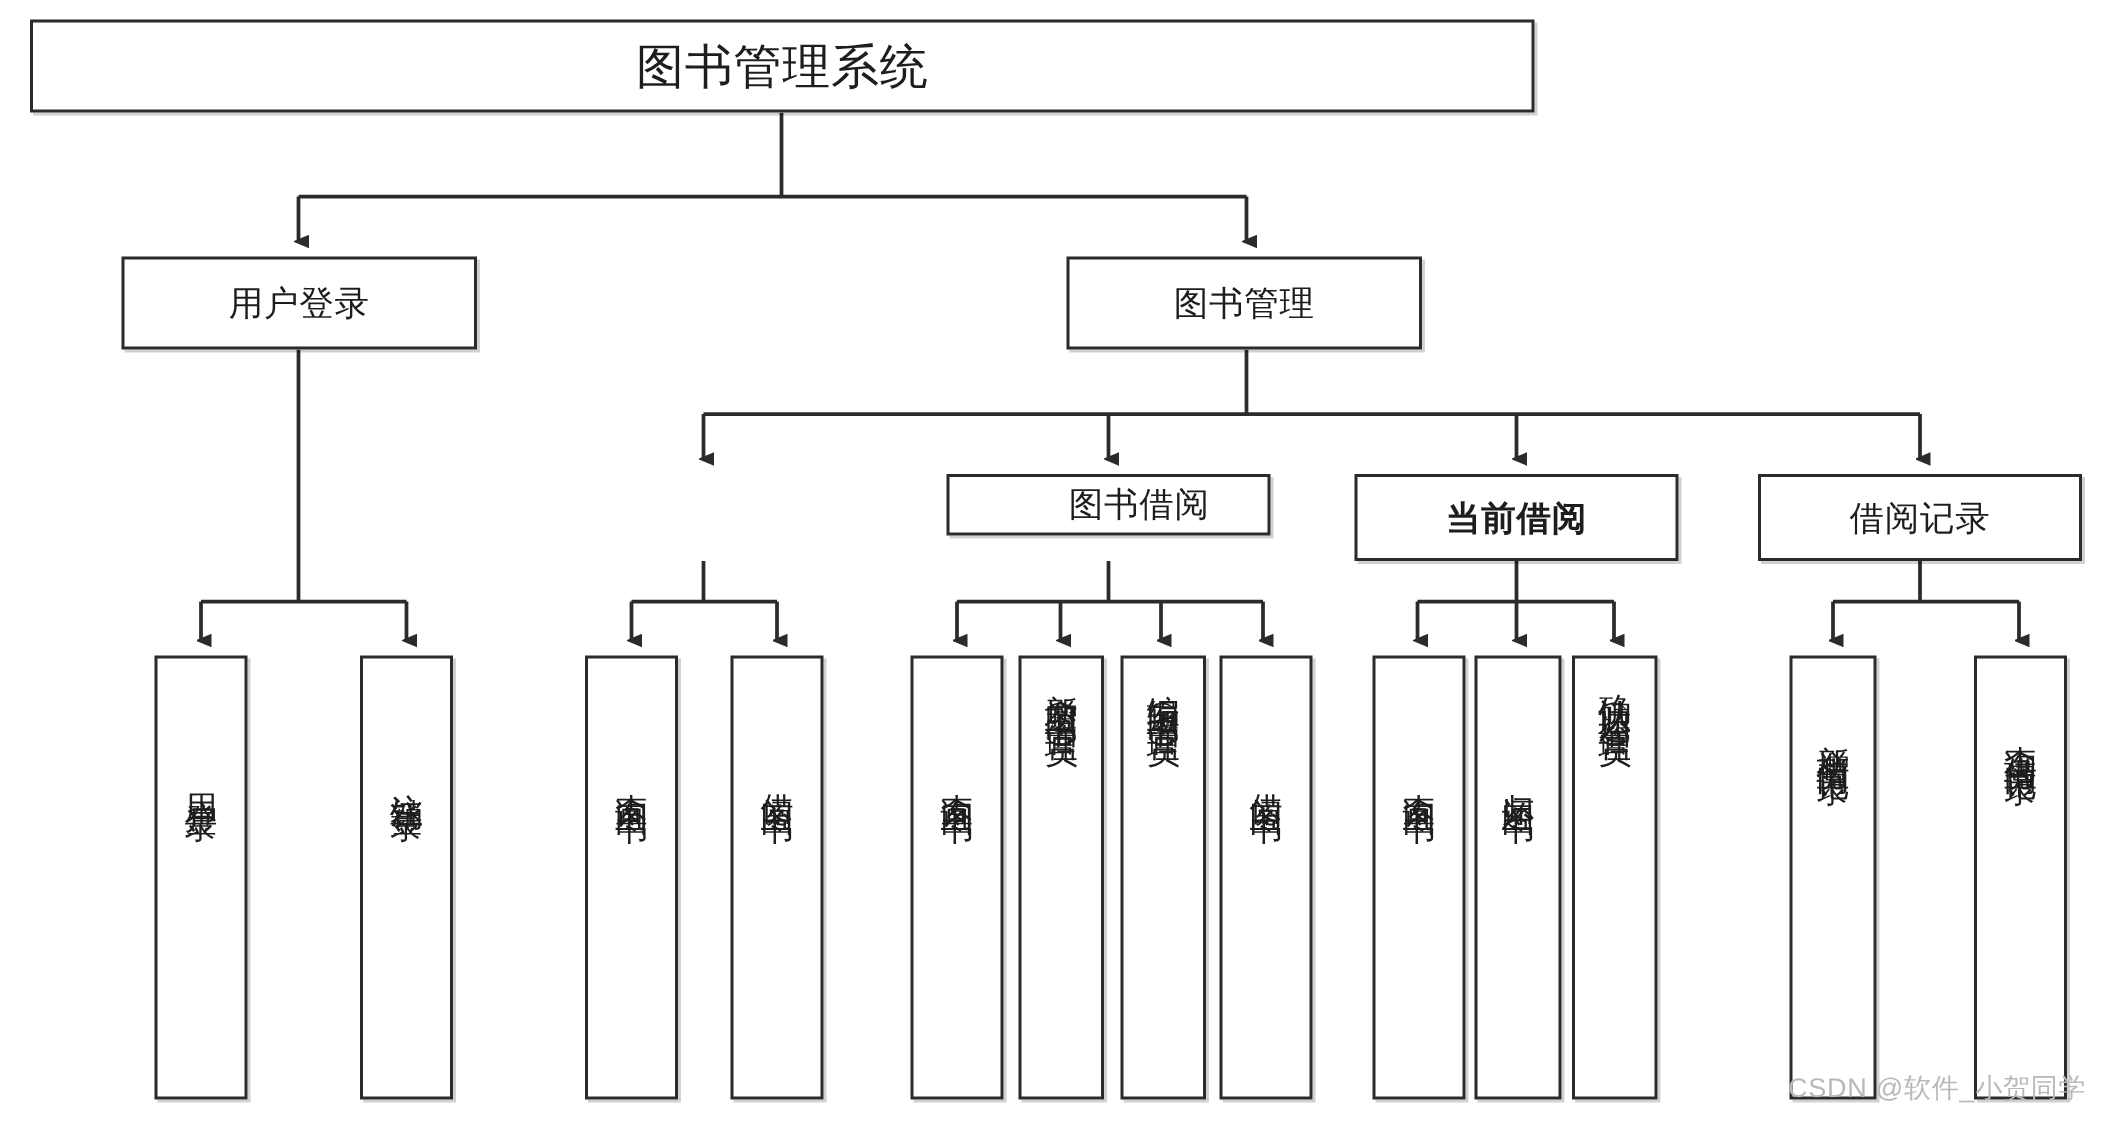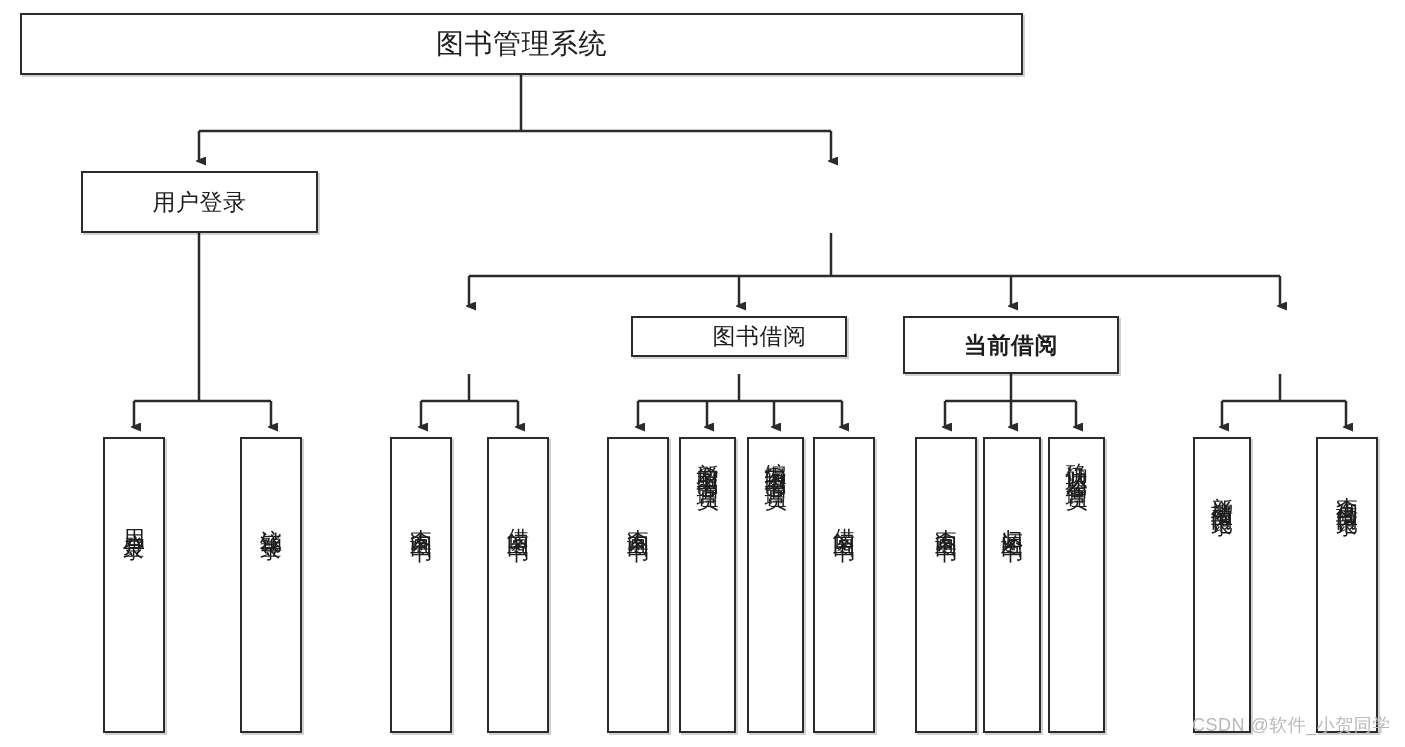--- a/index.html
+++ b/index.html
@@ -38,21 +38,21 @@
     display: block;
     text-align: center;
     line-height: 1.08;
     letter-spacing: 0.5px;
   }
   
   .node.horiz .label {
     font-size: 23px;
     writing-mode: horizontal-tb;
   }
-  .node.root .label { font-size: 28px; }
+  .node.root .label { font-size: 32px; }
   
   .node.vert {
     align-items: flex-start;
     justify-content: center;
     padding-top: 0;
   }
   .node.vert .label {
     writing-mode: vertical-rl;
     text-orientation: upright;
     font-size: 22px;
@@ -123,26 +123,32 @@
     </g>
   </svg>
 
   <div class="node horiz root" style="left:20px; top:13px; width:1003px; height:62px;">
     <span class="label">图书管理系统</span>
   </div>
 
   <div class="node horiz" style="left:81px; top:171px; width:237px; height:62px;">
     <span class="label">用户登录</span>
   </div>
+  <div class="node horiz" style="left:711px; top:171px; width:237px; height:62px;">
+    <span class="label">图书管理</span>
+  </div>
 
   <div class="node horiz" style="left:631px; top:316px; width:216px; height:41px;padding-left:41px;">
     <span class="label">图书借阅</span>
   </div>
   <div class="node horiz" style="left:903px; top:316px; width:216px; height:58px;font-weight:bold;">
     <span class="label">当前借阅</span>
+  </div>
+  <div class="node horiz" style="left:1172px; top:316px; width:216px; height:58px;">
+    <span class="label">借阅记录</span>
   </div>
 
   <div class="node vert" style="left:103px; top:437px; width:62px; height:296px; padding-top:72px;">
     <span class="label">用户登录</span>
   </div>
   <div class="node vert" style="left:240px; top:437px; width:62px; height:296px; padding-top:72px;">
     <span class="label">注销登录</span>
   </div>
 
   <div class="node vert" style="left:390px; top:437px; width:62px; height:296px; padding-top:72px;">

